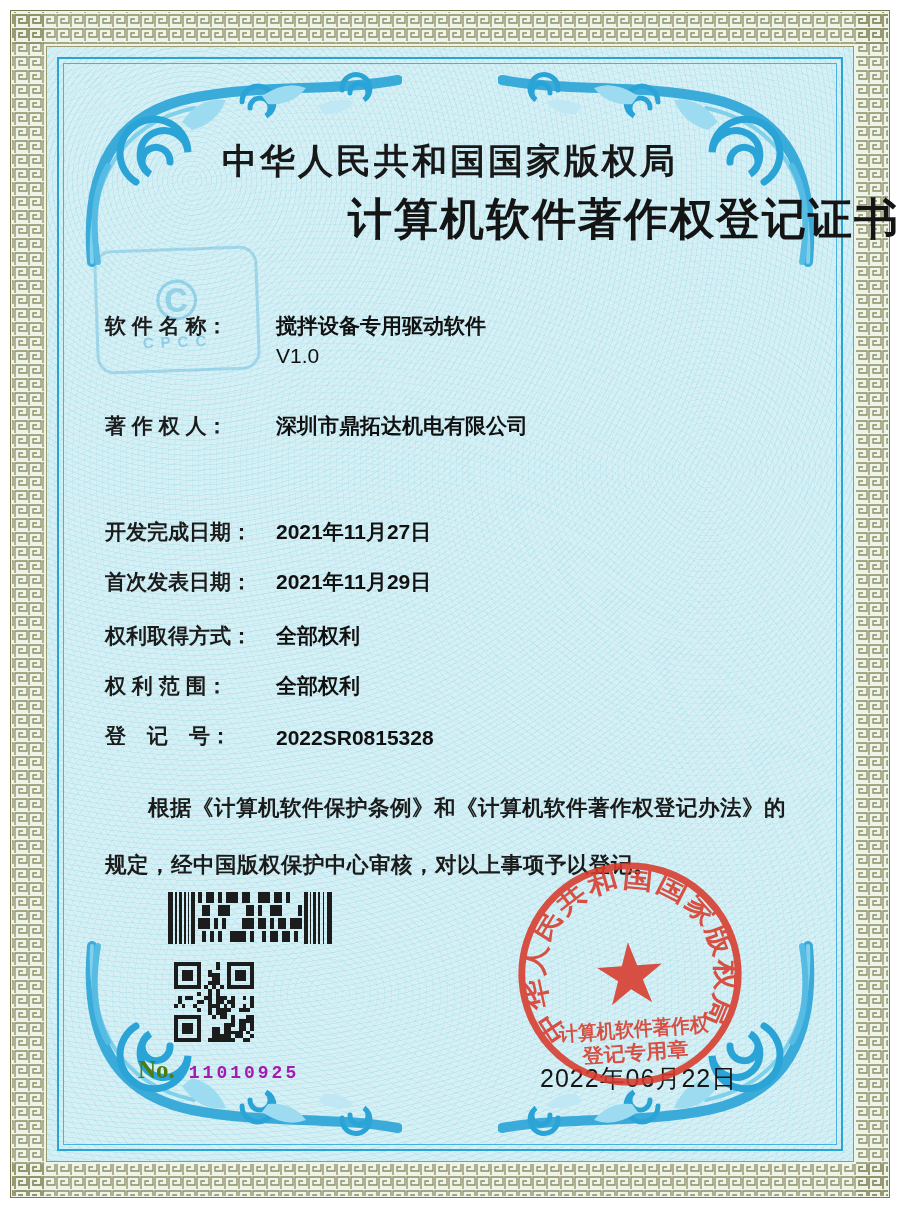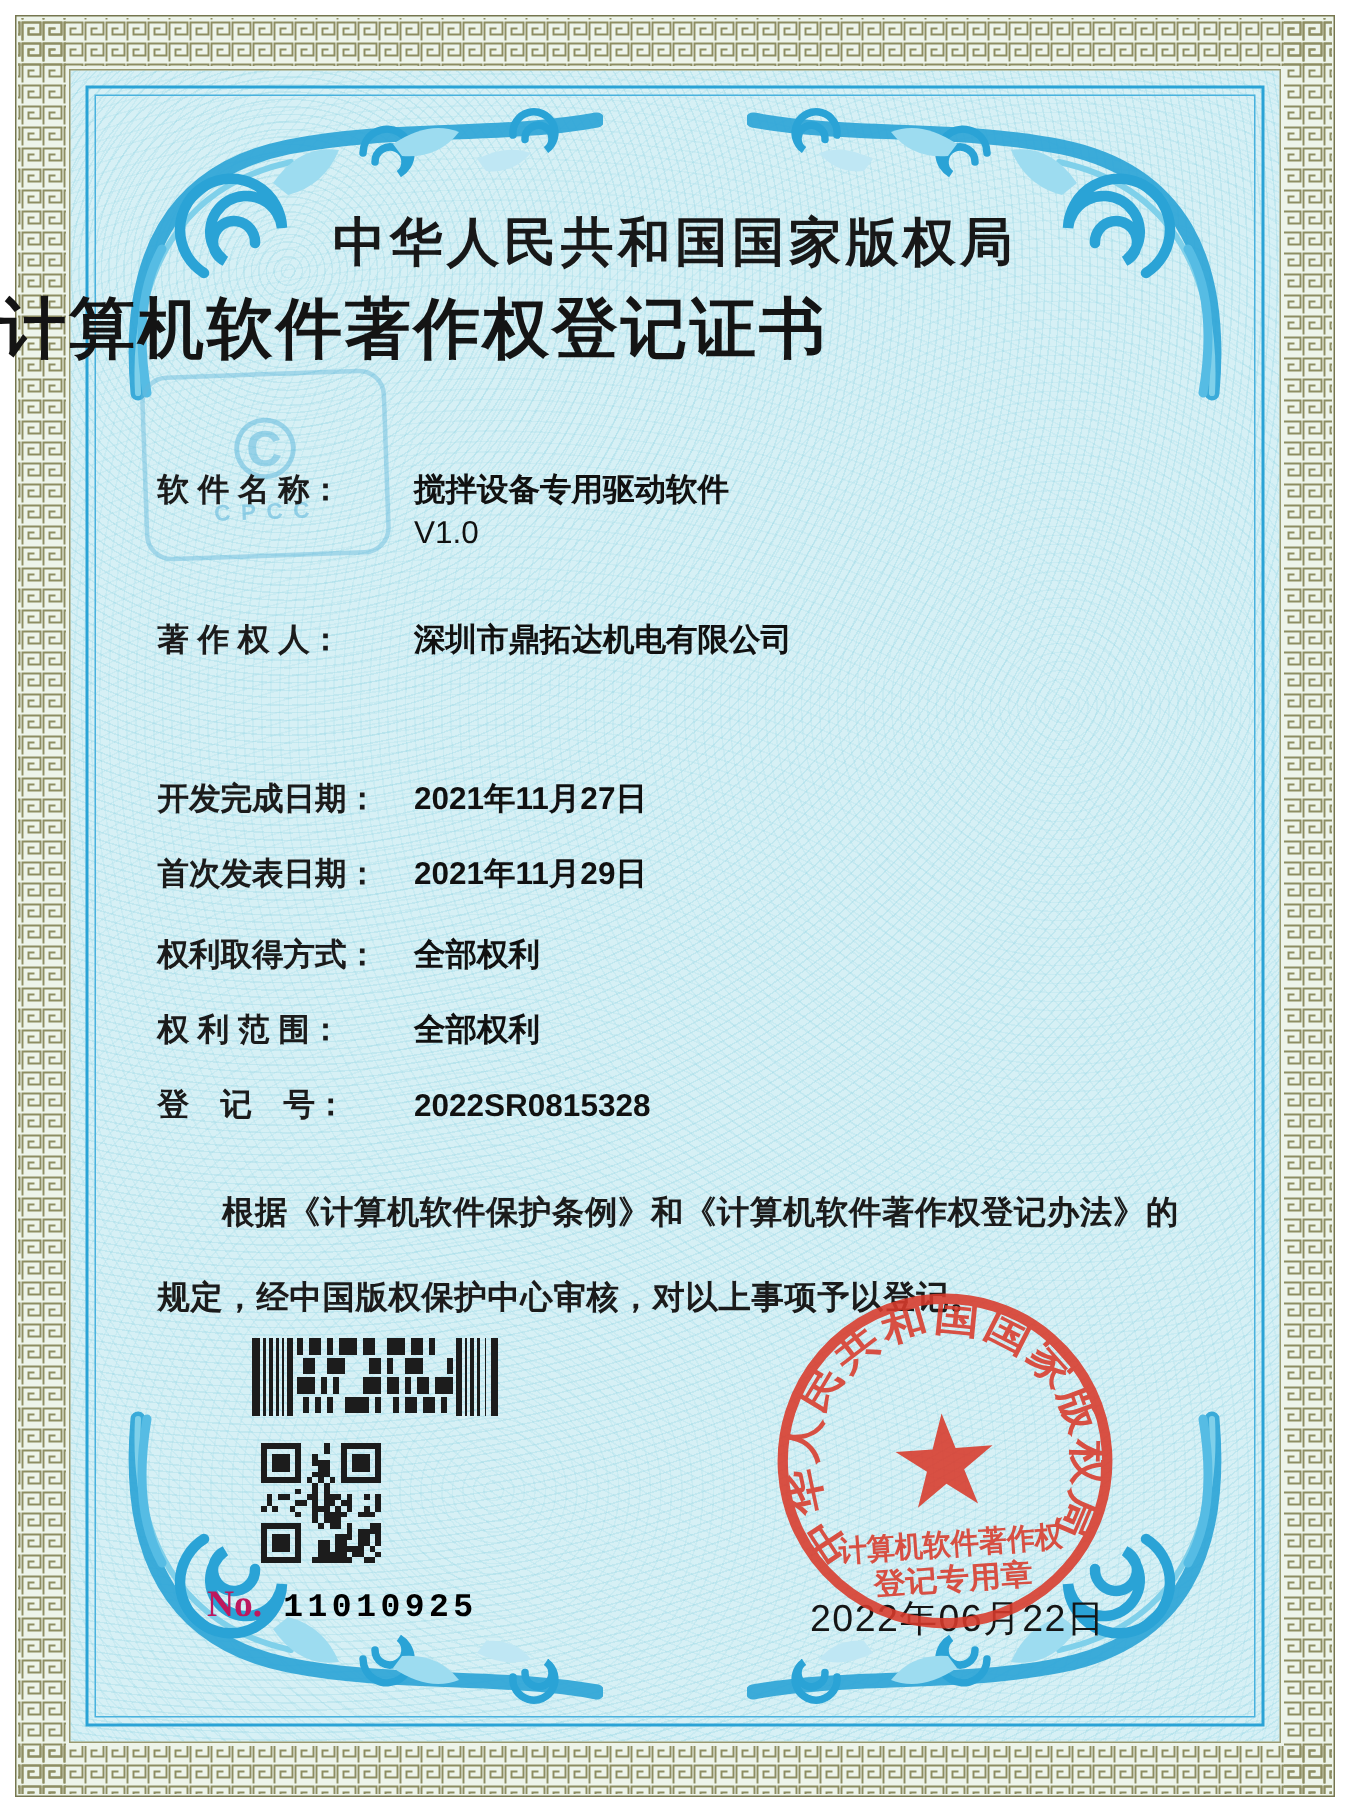--- a/index.html
+++ b/index.html
@@ -33,41 +33,41 @@
   }
   .watermark .copy{font-size:58px;line-height:58px;color:rgba(100,185,220,.55);font-weight:700;}
   .watermark .cpcc{font-size:15px;letter-spacing:7px;color:rgba(100,185,220,.6);font-weight:700;margin-top:4px;}
   
   .content{position:absolute;inset:0;z-index:6;color:#1c1c1c;}
   .authority{
     position:absolute;top:138px;left:0;width:100%;text-align:center;
     font-size:35px;font-weight:900;letter-spacing:3px;color:#181818;
   }
   .cert-title{
-    position:absolute;top:190px;left:0;width:100%;text-align:left;
+    position:absolute;top:190px;left:0;width:100%;text-align:right;
     font-size:44px;font-weight:900;letter-spacing:2px;color:#141414;
   }
   .cert-no-line{
     position:absolute;top:259px;right:110px;display:flex;gap:22px;
     font-size:17px;font-weight:700;color:#222;
   }
   .field-row{position:absolute;left:105px;display:flex;font-size:21px;font-weight:700;align-items:flex-end;}
   .field-row .lbl{width:168px;color:#1b1b1b;}
   .field-row .val{margin-left:3px;color:#111;}
   .val-line2{position:absolute;left:276px;font-size:21px;font-weight:400;color:#111;}
   .statement{
     position:absolute;left:105px;top:780px;width:692px;
     font-size:21.5px;font-weight:600;line-height:57px;text-indent:2em;color:#1b1b1b;
     letter-spacing:.5px;
   }
   .barcode-box{position:absolute;left:168px;top:892px;width:164px;height:52px;}
   .qr-box{position:absolute;left:174px;top:962px;width:80px;height:80px;}
   .serial-line{position:absolute;left:138px;top:1056px;display:flex;align-items:baseline;gap:14px;}
-  .serial-label{font-family:"Liberation Serif",serif;font-size:25px;font-weight:700;color:#be185d;}
-  .serial-number{font-family:"Liberation Mono",monospace;font-size:22px;font-weight:700;color:#000000;letter-spacing:3px;}
+  .serial-label{font-family:"Liberation Serif",serif;font-size:25px;font-weight:700;color:#4d7c0f;}
+  .serial-number{font-family:"Liberation Mono",monospace;font-size:18px;font-weight:700;color:#a21caf;letter-spacing:3px;}
   .issue-date{
     position:absolute;left:540px;top:1062px;font-size:25px;font-weight:400;color:#151515;
     letter-spacing:1px;z-index:8;
   }
   .seal{position:absolute;left:512px;top:856px;width:236px;height:236px;z-index:7;opacity:.88;transform:rotate(-4deg);}
 </style>
 </head>
 <body>
 
 <div class="outer-zone"></div>

